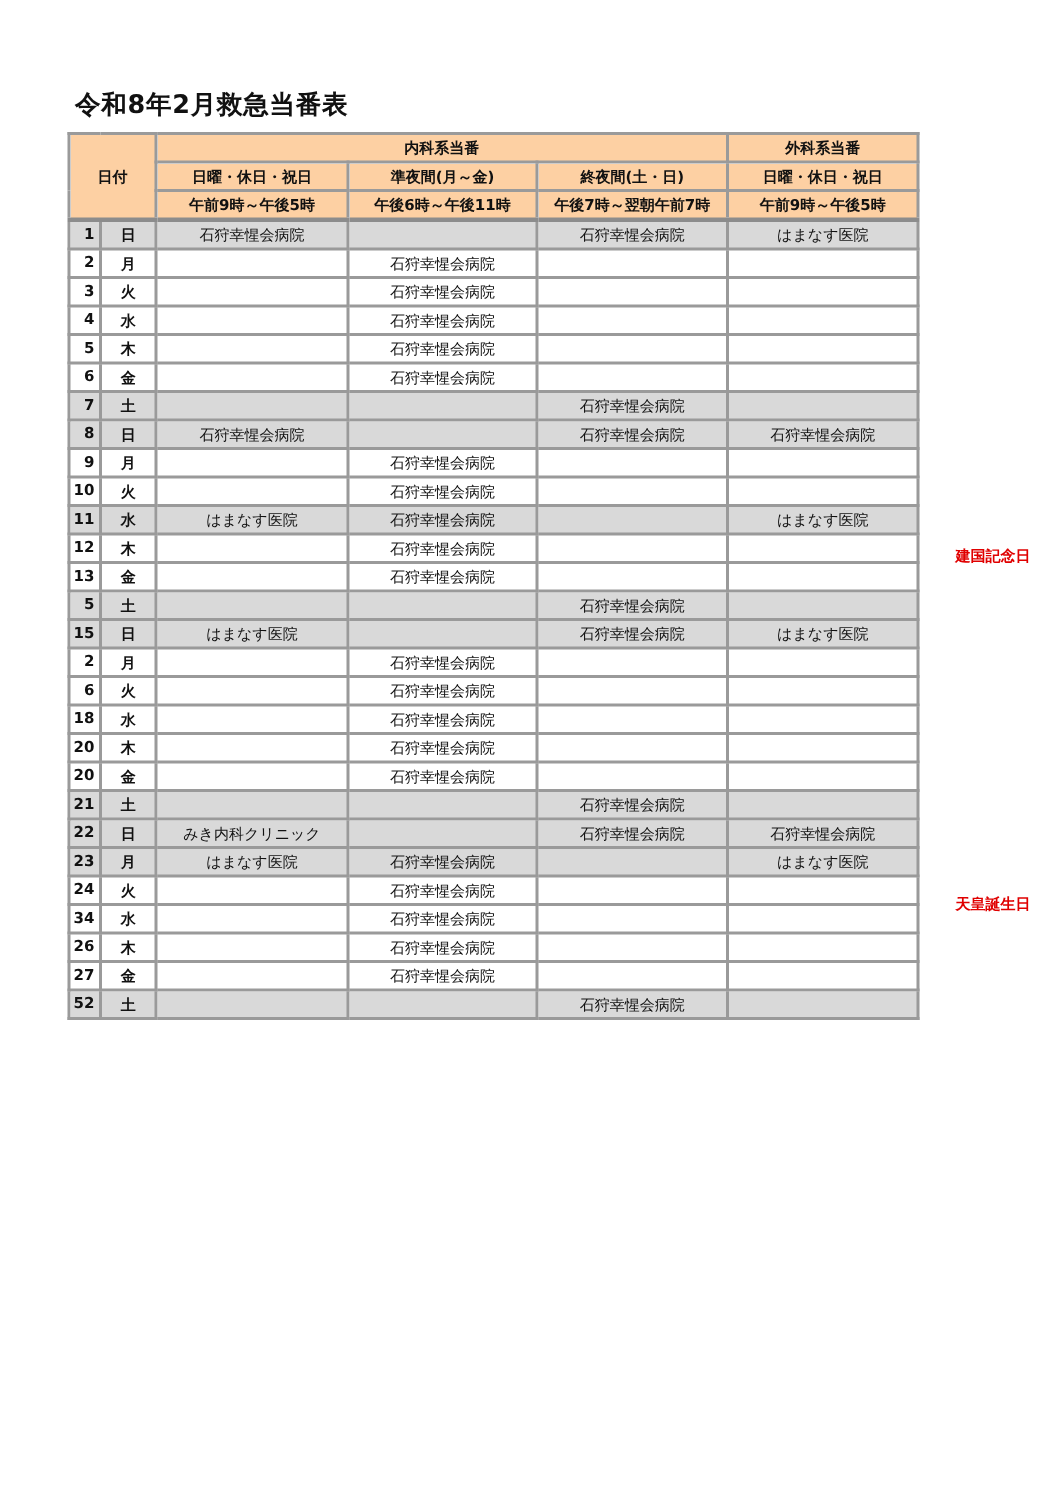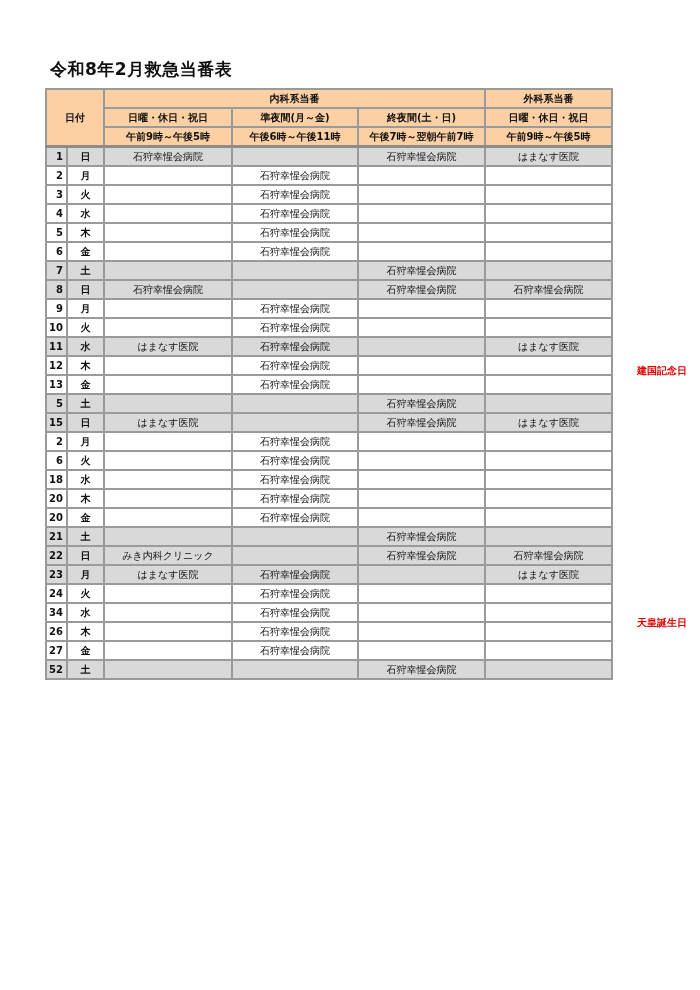--- a/index.html
+++ b/index.html
@@ -272,14 +272,14 @@
         <td></td>
         <td></td>
         <td>石狩幸惺会病院</td>
         <td></td>
       </tr>
     </tbody>
 </table>
 
 <div id="notes">
     <div class="note-label" style="top: 364px;">建国記念日</div>
-    <div class="note-label" style="top: 616px;">天皇誕生日</div>
+    <div class="note-label" style="top: 596px;">天皇誕生日</div>
   </div>
 
 </body></html>

